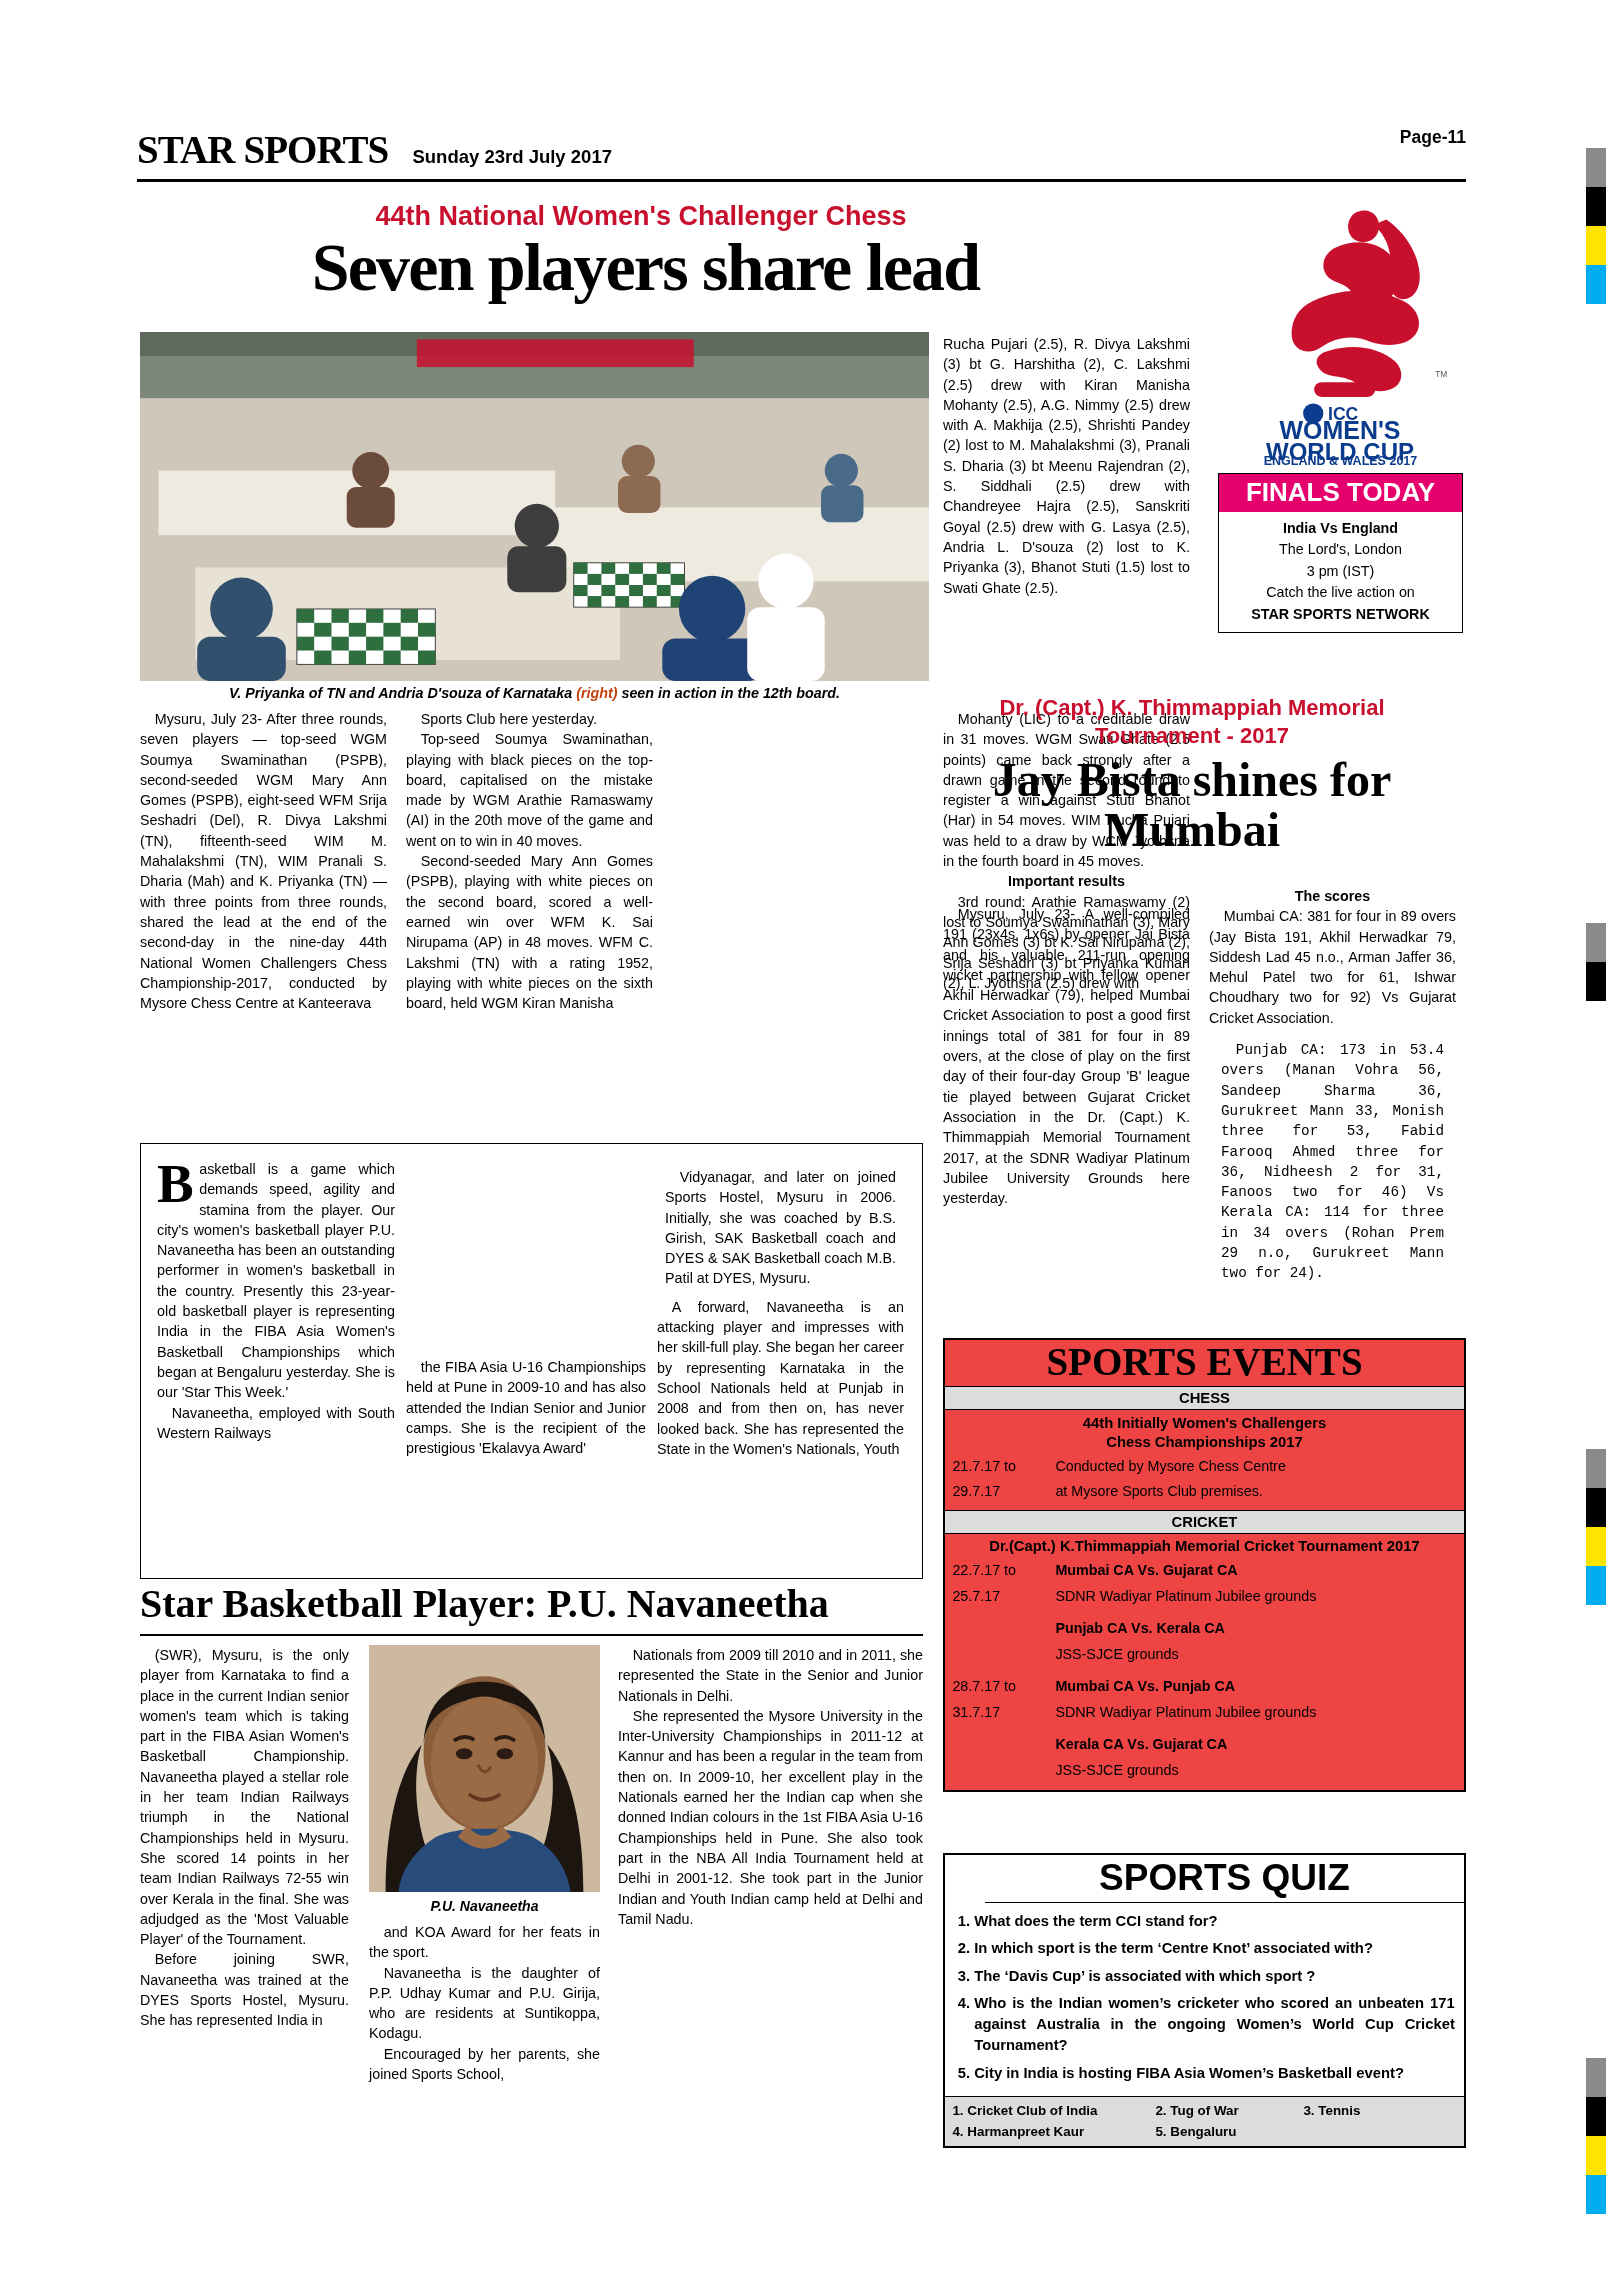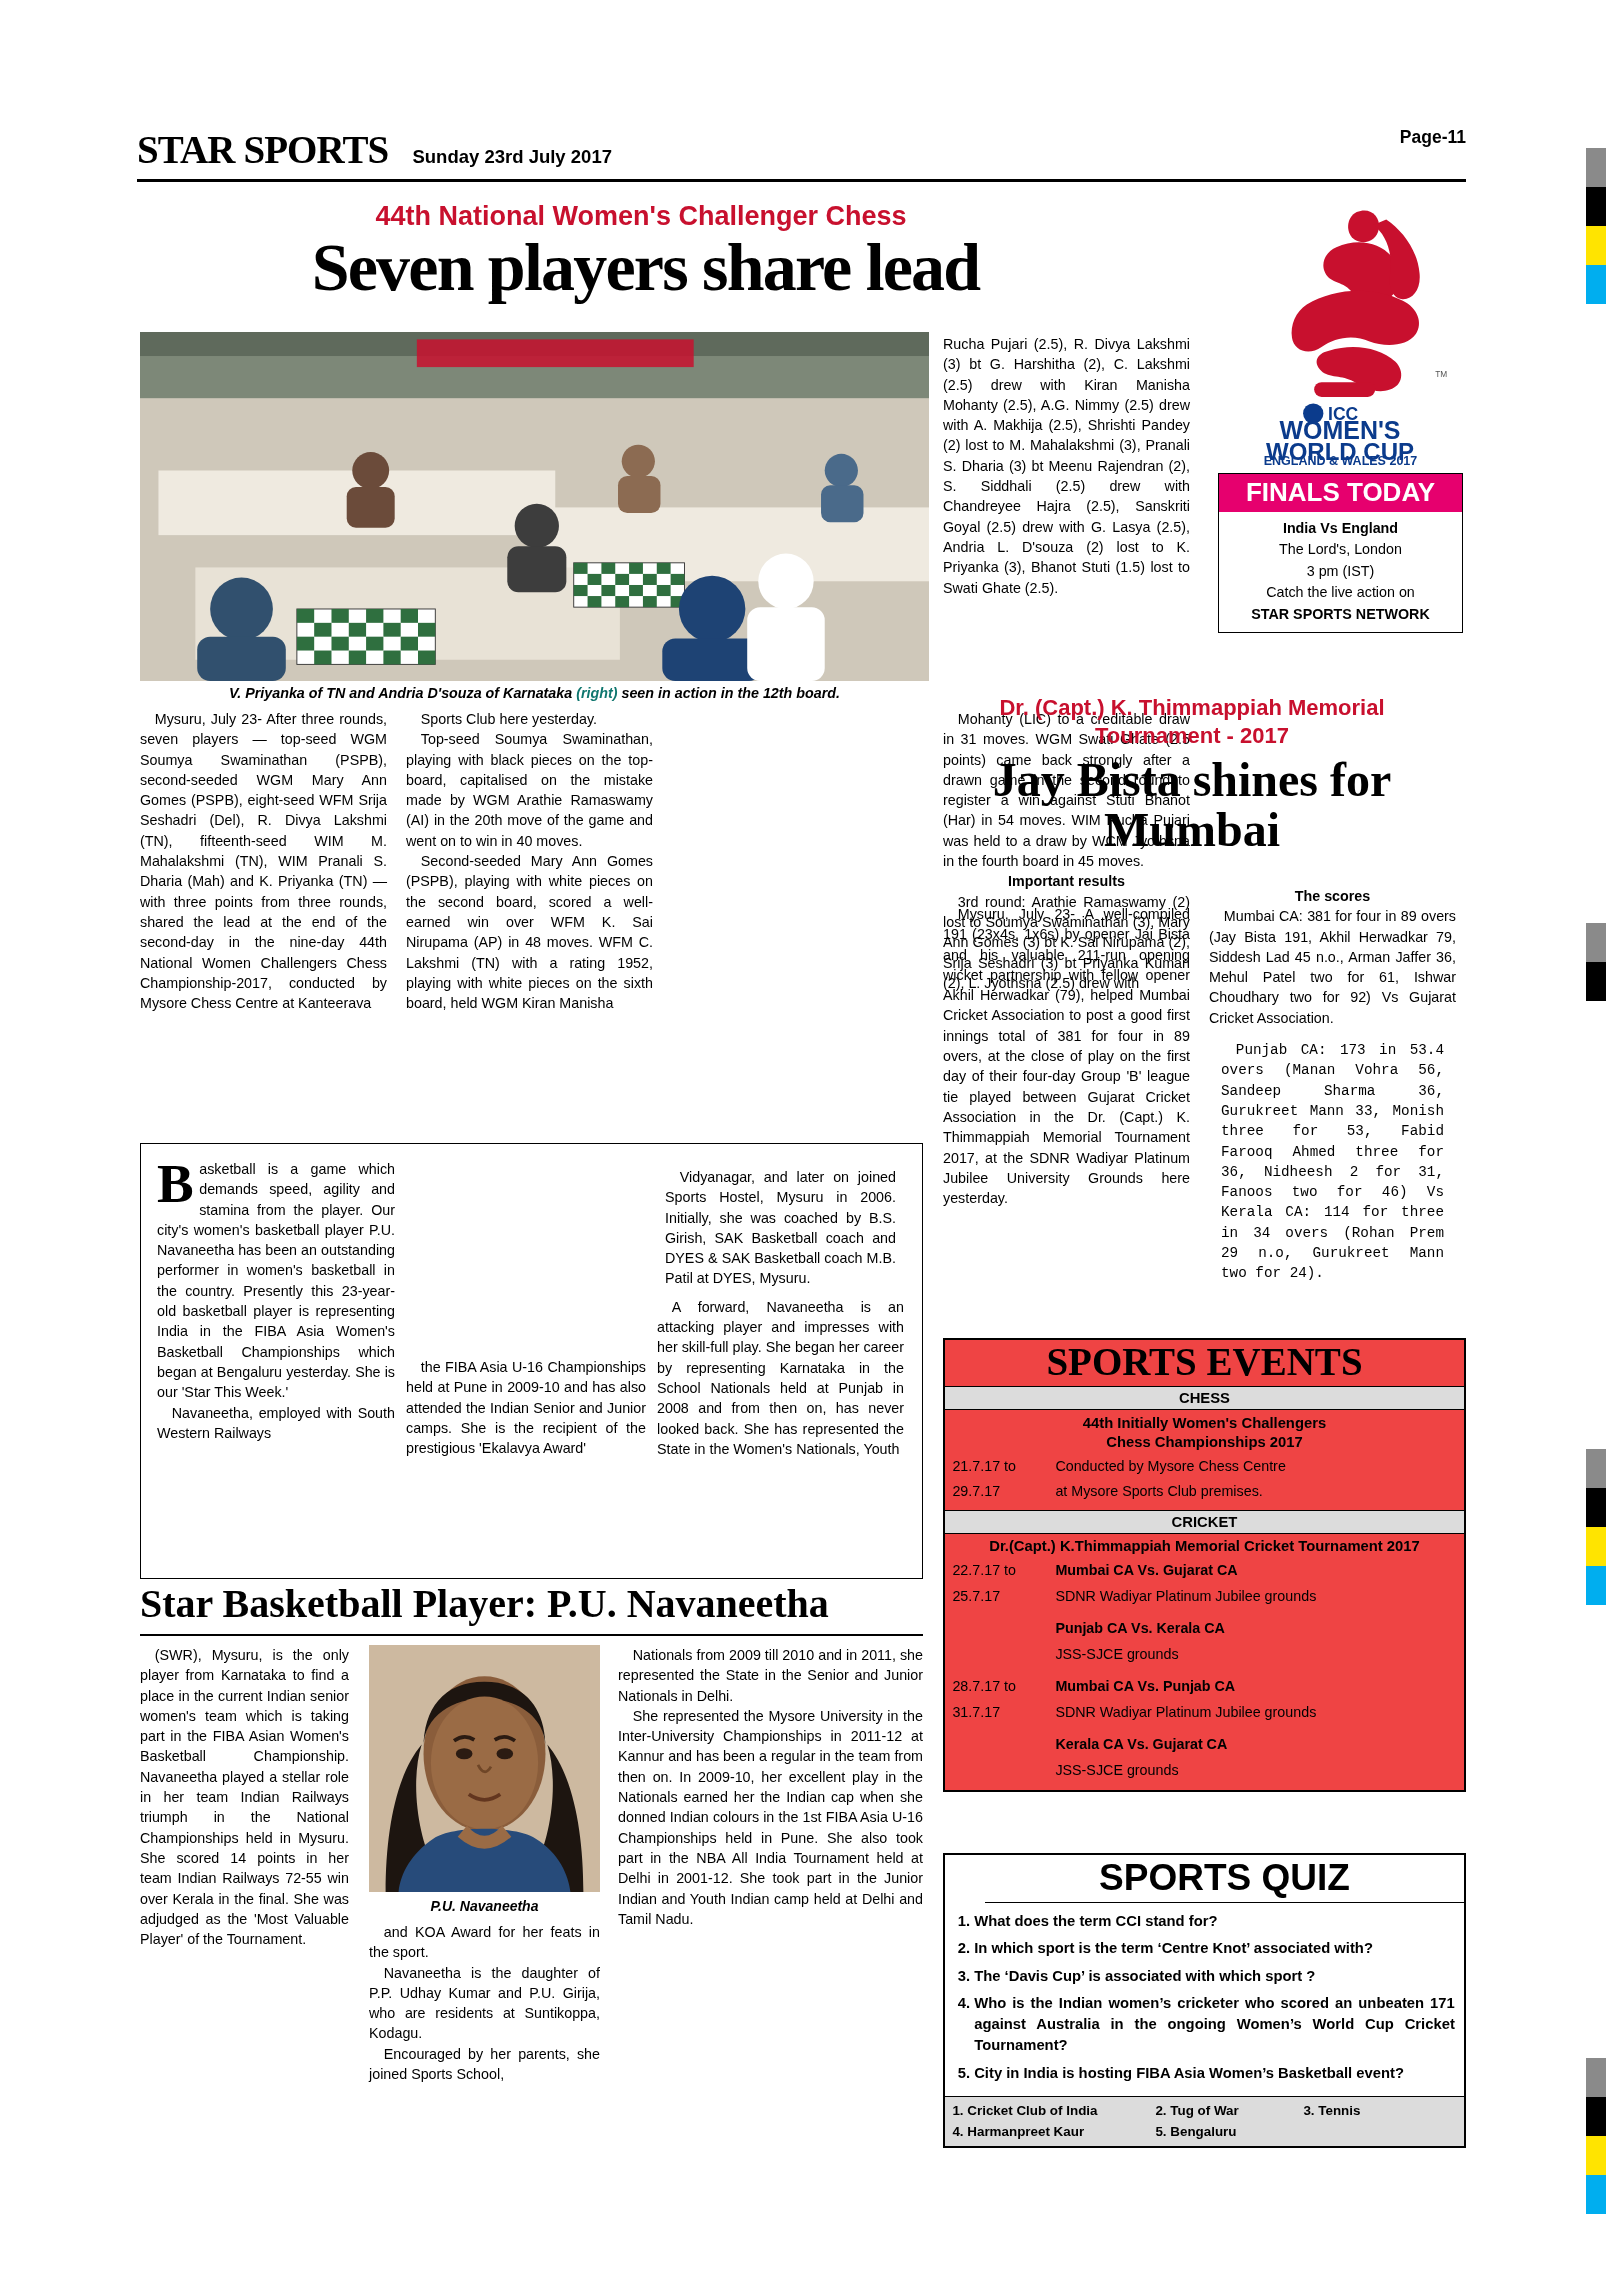--- a/index.html
+++ b/index.html
@@ -51,21 +51,21 @@
 
   
   .lead-photo{
     position:absolute;left:140px;top:332px;width:789px;height:349px;
     overflow:hidden;background:#6a6f63;
   }
   .lead-caption{
     position:absolute;left:140px;top:685px;width:789px;
     text-align:center;font-size:14.3px;font-style:italic;font-weight:bold;
   }
-  .caption-grey{color:#0f766e;font-weight:bold;}
+  .caption-grey{color:#c2410c;font-weight:bold;}
 
   
   .c3top{
     position:absolute;left:943px;top:334px;width:247px;
     font-size:14.3px;line-height:1.42;text-align:justify;
   }
 
   
   .wclogo{
     position:absolute;left:1218px;top:201px;width:245px;height:268px;
@@ -381,20 +381,21 @@
     <p style="margin:0;text-indent:14.8px;">the FIBA Asia U-16 Championships held at Pune in 2009-10 and has also attended the Indian Senior and Junior camps. She is the recipient of the prestigious 'Ekalavya Award'</p>
   </div>
   <div class="tw-col tw-c3">
     <p style="margin:8px;text-indent:14.8px;">Vidyanagar, and later on joined Sports Hostel, Mysuru in 2006. Initially, she was coached by B.S. Girish, SAK Basketball coach and DYES &amp; SAK Basketball coach M.B. Patil at DYES, Mysuru.</p>
     <p style="margin:0;text-indent:14.8px;">A forward, Navaneetha is an attacking player and impresses with her skill-full play. She began her career by representing Karnataka in the School Nationals held at Punjab in 2008 and from then on, has never looked back. She has represented the State in the Women's Nationals, Youth</p>
   </div>
 
   <div class="bb-head">Star Basketball Player: P.U. Navaneetha</div>
   <div class="bb-col bb-c1">
     <p style="margin:0;text-indent:14.8px;">(SWR), Mysuru, is the only player from Karnataka to find a place in the current Indian senior women's team which is taking part in the FIBA Asian Women's Basketball Championship. Navaneetha played a stellar role in her team Indian Railways triumph in the National Championships held in Mysuru. She scored 14 points in her team Indian Railways 72-55 win over Kerala in the final. She was adjudged as the 'Most Valuable Player' of the Tournament.</p>
+    <p style="margin:0;text-indent:14.8px;">Before joining SWR, Navaneetha was  trained at the DYES Sports Hostel, Mysuru. She has represented India in</p>
   </div>
 
   <div class="bb-photo">
     <svg width="231" height="247" viewBox="0 0 250 268" preserveAspectRatio="none">
       <rect width="250" height="268" fill="#c9b79f"></rect>
       <rect x="0" y="0" width="250" height="268" fill="#cdb9a0"></rect>
       <ellipse cx="125" cy="118" rx="66" ry="84" fill="#8a5d3b"></ellipse>
       <path d="M59 112 C59 40 191 40 191 112 C191 70 170 40 125 40 C80 40 59 70 59 112z" fill="#1d1510"></path>
       <path d="M57 108 C44 150 54 210 70 240 L60 268 L18 268 C18 200 30 140 57 108z" fill="#1d1510"></path>
       <path d="M193 108 C206 150 196 210 180 240 L190 268 L232 268 C232 200 220 140 193 108z" fill="#1d1510"></path>

